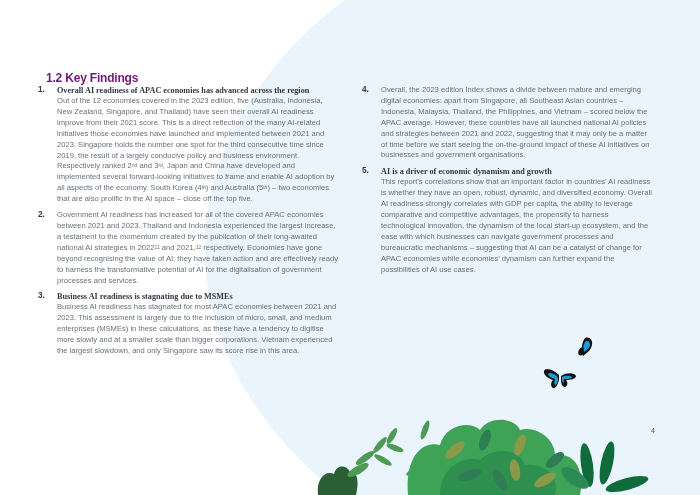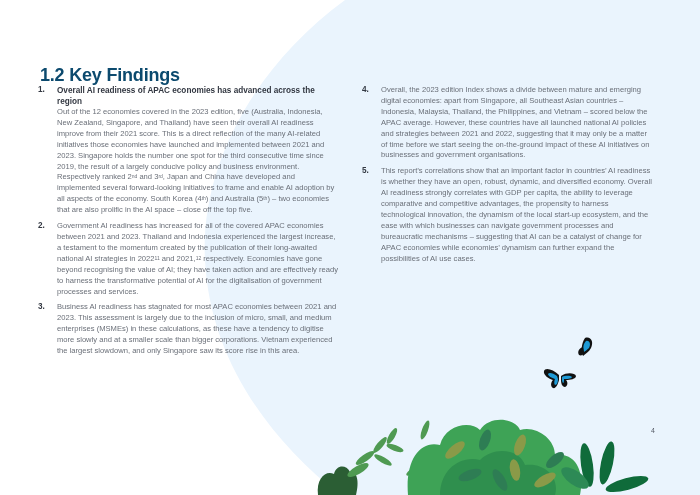--- a/index.html
+++ b/index.html
@@ -1,26 +1,26 @@
 <!DOCTYPE html>
 <html><head>
 <meta charset="utf-8">
 <style>
   html, body { margin:0; padding:0; }
   body { width:700px; height:495px; position:relative; overflow:hidden; background:#ffffff;
          font-family:"Liberation Sans", sans-serif; }
   .bg-shape { position:absolute; left:0; top:0; width:700px; height:495px; z-index:0; }
-  .heading { position:absolute; left:38px; top:63px; font-size:18px; font-weight:bold; color:#0c4a6e;
-             letter-spacing:-0.2px; z-index:2; margin:2px; }
+  .heading { position:absolute; left:38px; top:63px; font-size:12px; font-weight:bold; color:#701a75;
+             letter-spacing:-0.2px; z-index:2; margin:8px; }
   .col { position:absolute; z-index:2; }
   .col-left { left:38px; top:85px; width:300px; }
   .col-right { left:362px; top:85px; width:290px; }
   .item { position:relative; padding-left:19px; margin-bottom:5px; }
   .num { position:absolute; left:0; top:0; font-size:8.2px; font-weight:bold; color:#333842; }
-  .item-title { font-size:8.2px; font-weight:bold; color:#333842; line-height:11px; }
+  .item-title { font-size:8.2px; font-weight:bold; color:#333842; line-height:11px;font-family:Liberation Serif, serif; }
   .item-body { font-size:7.6px; color:#6a6f78; line-height:10.9px; }
   sup { font-size:5px; vertical-align:top; position:relative; top:-1px; }
   .page-number { position:absolute; left:651px; top:427px; font-size:7px; color:#555a66; z-index:3; }
   .plants { position:absolute; left:0; top:0; width:700px; height:495px; z-index:1; }
   .butterfly { position:absolute; z-index:3; }
 </style>
 </head>
 <body>
 
 <svg class="bg-shape" viewBox="0 0 700 495" preserveAspectRatio="none">
@@ -82,28 +82,30 @@
     <span class="num">1.</span>
     <div class="item-title">Overall AI readiness of APAC economies has advanced across the region</div>
     <div class="item-body"><span>Out of the 12 economies covered in the 2023 edition, five  (Australia, Indonesia,  New Zealand, Singapore, and Thailand) have seen their overall AI readiness improve from their 2021 score. This is a direct reflection of the many AI-related initiatives those economies have launched and implemented between 2021 and 2023. Singapore holds the number one spot for the third consecutive time since 2019, the result of a largely conducive policy and business environment. Respectively ranked 2</span><sup>nd</sup><span> and 3</span><sup>rd</sup><span>, Japan and China have developed and implemented several forward-looking initiatives to frame and enable AI adoption by all aspects of the economy. South Korea (4</span><sup>th</sup><span>) and Australia (5</span><sup>th</sup><span>) – two economies that are also prolific in the AI space – close off the top five.</span></div>
   </div>
   <div class="item">
     <span class="num">2.</span>
     <div class="item-body"><span>Government AI readiness has increased for all of the covered APAC economies between 2021 and 2023. Thailand and Indonesia experienced the largest increase, a testament to the momentum created by the publication of their long-awaited national AI strategies in 2022</span><sup>11</sup><span> and 2021,</span><sup>12</sup><span> respectively. Economies have gone beyond recognising the value of AI; they have taken action and are effectively ready to harness the transformative potential of AI for the digitalisation of government processes and services.</span></div>
   </div>
   <div class="item">
     <span class="num">3.</span>
+    <div class="item-title">Business AI readiness is stagnating due to MSMEs</div>
     <div class="item-body">Business AI readiness has stagnated for most APAC economies between 2021 and 2023. This assessment is largely due to the inclusion of micro, small, and medium enterprises (MSMEs) in these calculations, as these have a tendency to digitise more slowly and at a smaller scale than bigger corporations. Vietnam experienced the largest slowdown, and only Singapore saw its score rise in this area.</div>
   </div>
 </div>
 
 <div class="col col-right">
   <div class="item">
     <span class="num">4.</span>
     <div class="item-body">Overall, the 2023 edition Index shows a divide between mature and emerging digital economies: apart from Singapore, all Southeast Asian countries –Indonesia, Malaysia, Thailand, the Philippines, and Vietnam – scored below the APAC average. However, these countries have all launched national AI policies and strategies between 2021 and 2022, suggesting that it may only be a matter of time before we start seeing the on-the-ground impact of these AI initiatives on businesses and government organisations.</div>
   </div>
   <div class="item">
     <span class="num">5.</span>
+    <div class="item-title">AI  is a driver of economic dynamism and growth</div>
     <div class="item-body">This report’s correlations show that an important factor in countries’ AI readiness is whether they have an open, robust, dynamic, and diversified economy. Overall AI readiness strongly correlates with GDP per capita, the ability to leverage comparative and competitive advantages, the propensity to harness technological innovation, the dynamism of the local start-up ecosystem, and the ease with which businesses can navigate government processes and bureaucratic mechanisms – suggesting that AI can be a catalyst of change for APAC economies while economies’ dynamism can further expand the possibilities of AI use cases.</div>
   </div>
 </div>
 
 <div class="page-number">4</div>
 
 </body></html>

